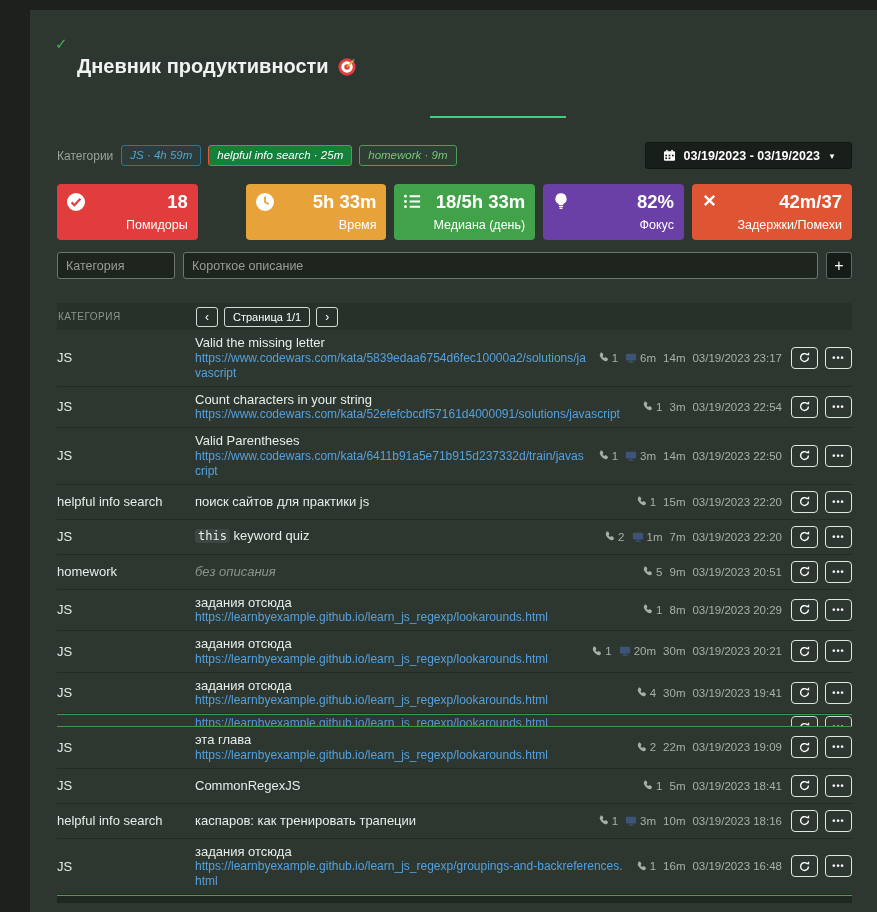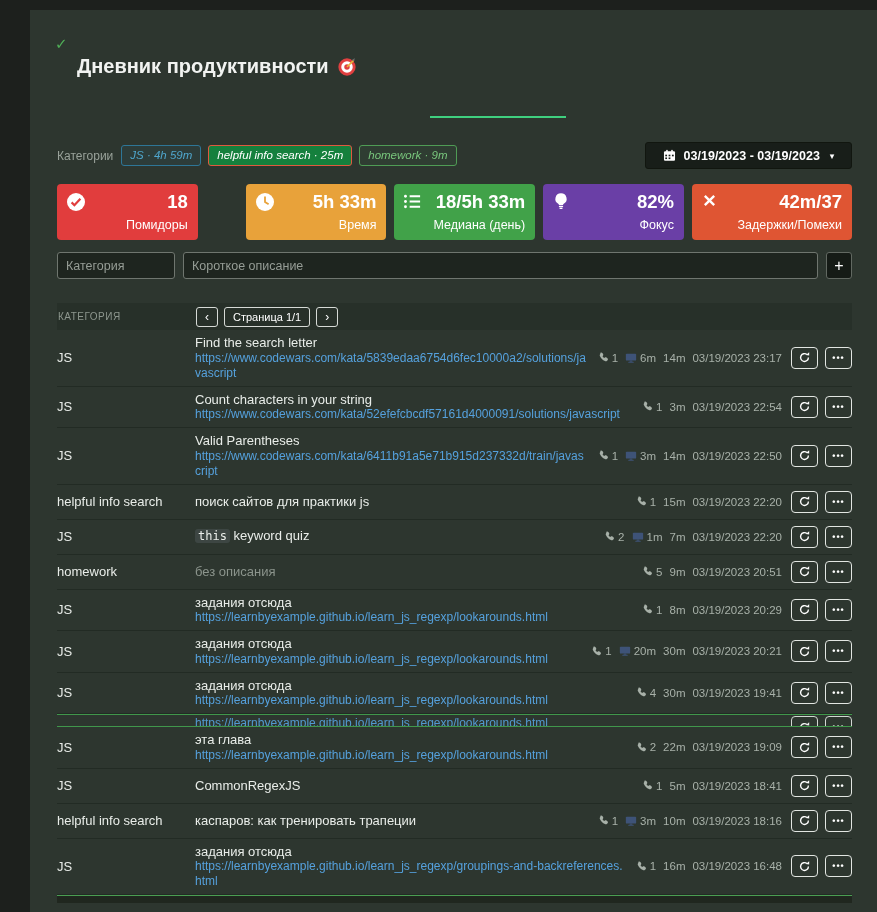--- a/index.html
+++ b/index.html
@@ -89,21 +89,21 @@
   }
 
   .row {
     display: flex; align-items: center;
     border-bottom: 1px solid #222b24;
     padding: 5px 0; min-height: 35px;
   }
   .cell-cat { width: 138px; flex-shrink: 0; color: #e9ede9; font-size: 13px; }
   .cell-desc { flex: 1; min-width: 0; padding-right: 10px; }
   .desc-title { color: #e9ede9; font-size: 13px; line-height: 15.5px; }
-  .desc-title.muted { color: #8b948c; }
+  .desc-title.muted { color: #8b948c; font-style: italic; }
   .desc-title .code {
     font-family: "DejaVu Sans Mono", monospace; font-size: 12px;
     background: rgba(110,118,129,.25); border-radius: 3px; padding: 0 3px;
   }
   .desc-link {
     display: block; color: #55a1dd; font-size: 12px; line-height: 15px;
     word-break: break-all; text-decoration: none;
   }
   .cell-meta {
     display: flex; align-items: center; gap: 7px;
@@ -227,21 +227,21 @@
       <div class="pager">
         <button>‹</button>
         <span class="page-label">Страница 1/1</span>
         <button>›</button>
       </div>
     </div>
     <div id="rows">
         <div class="row">
     <div class="cell-cat">JS</div>
     <div class="cell-desc">
-      <div class="desc-title">Find the search letter</div>
+      <div class="desc-title">Valid the missing letter</div>
       <a class="desc-link" href="#">https://www.codewars.com/kata/5839edaa6754d6fec10000a2/solutions/javascript</a>
     </div>
     <div class="cell-meta">
       <span class="meta-item">
         <span class="micon">
                 <svg viewBox="0 0 14 14" width="11" height="11">
                   <path d="M3 1.2C3.8.5 4.9.6 5.5 1.4l.9 1.2c.5.7.5 1.6-.1 2.2l-.5.5c.3.9 1.4 2 2.3 2.3l.5-.5c.6-.6 1.5-.6 2.2-.1l1.2.9c.8.6.9 1.7.2 2.5l-.7.7c-.7.7-1.8.9-2.7.4C6 10.5 3.5 8 2.4 5.2c-.4-.9-.2-2 .5-2.7z" fill="#a7b0a8"></path>
                 </svg>
               </span>
         <span>1</span>

